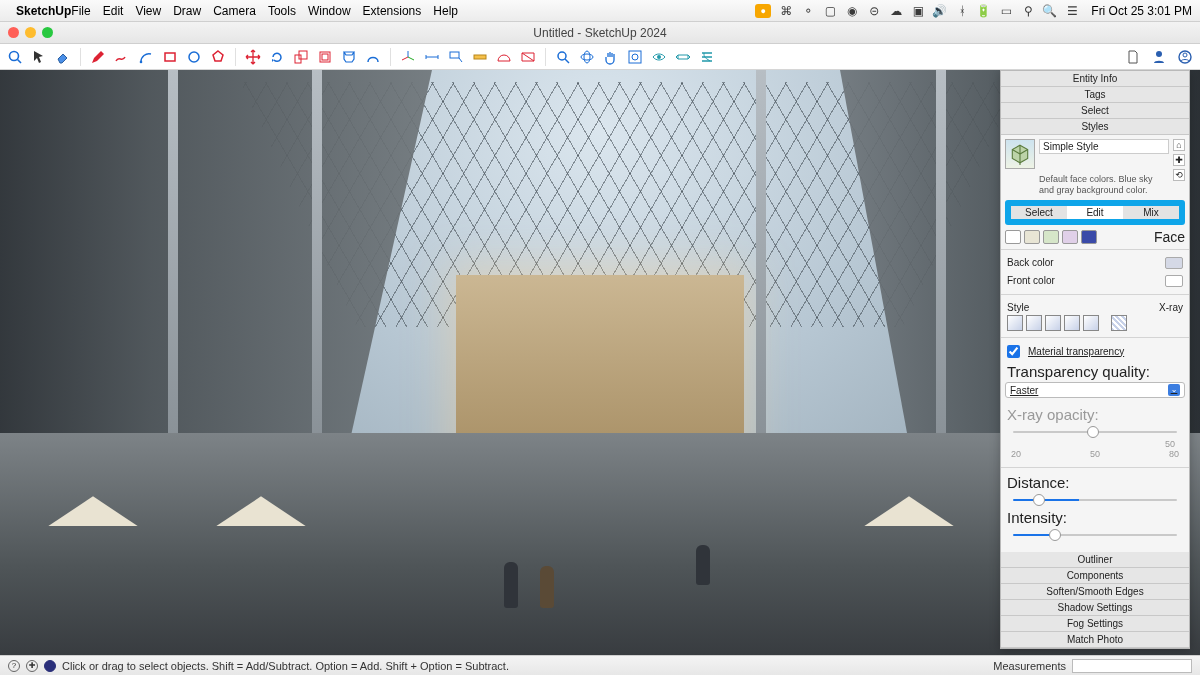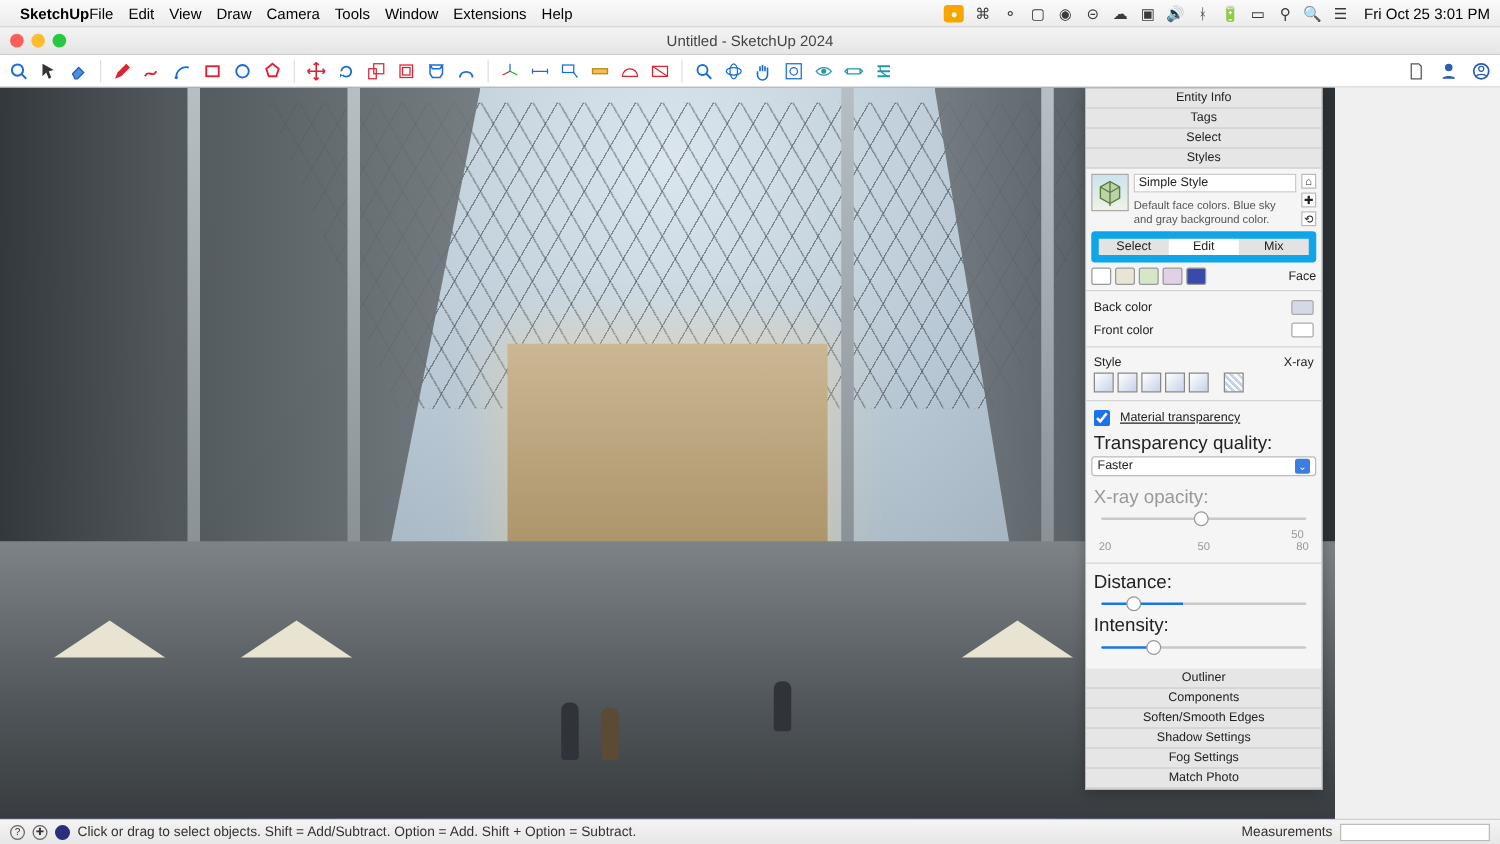--- a/index.html
+++ b/index.html
@@ -23,21 +23,21 @@
 .titlebar .title { position: absolute; left: 50%; transform: translateX(-50%); font-size: 12px; color: #444; }
 
 
 .toolbar { height: 26px; background: #fff; border-bottom: 1px solid #d6d6d6; display: flex; align-items: center; padding: 0 6px; gap: 6px; }
 .tool { width: 18px; height: 18px; display: flex; align-items: center; justify-content: center; cursor: pointer; }
 .tool svg { width: 16px; height: 16px; }
 .tool-sep { width: 1px; height: 18px; background: #e0e0e0; margin: 0 2px; }
 .toolbar .right { margin-left: auto; display: flex; gap: 8px; }
 
 
-.viewport { position: relative; width: 1068px; height: calc(675px - 22px - 22px - 26px - 20px); background: #8b5cf6; overflow: hidden; }
+.viewport { position: relative; width: 1200px; height: calc(675px - 22px - 22px - 26px - 20px); background: #be185d; overflow: hidden; }
 .viewport .render-placeholder { position: absolute; inset: 0; }
 
 
 .sky { position:absolute; inset:0; background: radial-gradient(ellipse at 50% 10%, #dbe6ee 0%, #b8c8d4 35%, #8294a0 90%); }
 .ground { position:absolute; left:0; right:0; bottom:0; height:38%; background: linear-gradient(#7d8387,#4f5558 60%,#383c40); }
 .bldg-left { position:absolute; left:0; top:0; width:36%; height:100%; background: linear-gradient(90deg,#2b2f33 0%,#4a5054 35%,#6f767a 100%); clip-path: polygon(0 0,100% 0,70% 100%,0 100%); opacity:.92;}
 .bldg-right { position:absolute; right:0; top:0; width:30%; height:100%; background: linear-gradient(270deg,#23272b 0%,#434a4e 40%,#6e757a 100%); clip-path: polygon(0 0,100% 0,100% 100%,30% 100%); opacity:.92;}
 .bldg-center { position:absolute; left:38%; top:35%; width:24%; height:35%; background: linear-gradient(#cbb793,#a48b60); box-shadow: 0 0 40px 8px rgba(255,210,140,.35); }
 .lattice { position:absolute; left:20%; right:15%; top:2%; height:42%; background:
   repeating-linear-gradient(60deg, rgba(60,70,78,.55) 0 1px, transparent 1px 18px),
@@ -52,41 +52,41 @@
 .p1{left:42%} .p2{left:45%; height:42px; background:#5a4a36}
 .p3{left:58%; height:40px; bottom:12%}
 
 
 .panel { position: absolute; top: 0; right: 10px; width: 190px; background: #efefef; border: 1px solid #b9b9b9; box-shadow: 0 2px 10px rgba(0,0,0,.25); font-size: 10px; color: #222; }
 .panel .accordion { border-bottom: 1px solid #c8c8c8; background: #e6e6e6; text-align: center; padding: 2px 0; cursor: pointer; font-size: 10px; }
 .panel .styles-body { padding: 4px; background: #f5f5f5; }
 .styles-head { display: flex; gap: 4px; margin-bottom: 4px; }
 .style-thumb { width: 30px; height: 30px; border: 1px solid #aaa; background: linear-gradient(#cde3ef,#eef3e5); display: flex; align-items: center; justify-content: center; }
 .style-info { flex: 1; }
-.style-name { border: 1px solid #ccc; background: #fff; padding: 1px 3px; font-size: 10px; margin-bottom: 5px; }
+.style-name { border: 1px solid #ccc; background: #fff; padding: 1px 3px; font-size: 10px; margin-bottom: 20px; }
 .style-desc { font-size: 9px; color: #555; line-height: 1.2; }
 .style-mini-icons { display: flex; flex-direction: column; gap: 3px; }
 .style-mini-icons span { width: 12px; height: 12px; display: flex; align-items: center; justify-content: center; border: 1px solid #bbb; background: #fff; font-size: 9px; cursor:pointer;}
 .tabs3 { display: flex; background: #e3e3e3; border: 6px solid #0ea5e9; border-radius: 3px; overflow: hidden; margin: 3px 0; }
 .tabs3 div { flex: 1; text-align: center; padding: 1px 0; font-size: 10px; cursor: pointer; }
 .tabs3 .active { background: #fff; }
 .face-picker { display: flex; align-items: center; gap: 3px; margin: 4px 0; }
 .face-picker .pill { width: 16px; height: 14px; border: 1px solid #999; background: #fff; border-radius: 2px; cursor:pointer; }
 .face-picker .pill.sel { background: #3a4aa8; }
-.face-label { margin-left: auto; font-size: 10px; }
+.face-label { margin-left: auto; font-size: 14px; }
 .row { display: flex; align-items: center; justify-content: space-between; padding: 3px 2px; font-size: 10px; }
 .swatch { width: 18px; height: 12px; border: 1px solid #aaa; background: #fff; border-radius: 2px; cursor:pointer;}
 .swatch.back { background: #d5d9e6; }
 .style-row { display: flex; align-items: center; gap: 3px; padding: 2px; }
 .style-row .cube { width: 16px; height: 16px; border: 1px solid #888; background: linear-gradient(135deg,#fff,#c7d1e8); cursor:pointer;}
 .style-row .sep { width: 6px; }
 .style-row .xray { width: 16px; height: 16px; border: 1px solid #888; background: repeating-linear-gradient(45deg,#c7d1e8 0 2px,#fff 2px 4px); cursor:pointer;}
 .chk-row { display: flex; align-items: center; gap: 8px; padding: 3px 2px; font-size: 10px; text-decoration: underline; }
 .chk-row input { accent-color: #1a73e8; }
-.select { border: 1px solid #bbb; background: #fff; border-radius: 3px; padding: 1px 4px; display: flex; align-items: flex-start; justify-content: space-between; font-size: 10px; margin: 2px 0 6px; cursor:pointer;}
+.select { border: 1px solid #bbb; background: #fff; border-radius: 3px; padding: 1px 4px; display: flex; align-items: flex-end; justify-content: space-between; font-size: 10px; margin: 2px 0 6px; cursor:pointer;text-decoration:underline;}
 .select .chev { background:#3b7de0; color:#fff; width:12px; height:12px; border-radius:2px; display:flex;align-items:center;justify-content:center;font-size:8px;}
 .disabled-block { color: #999; }
 .slider { position: relative; height: 14px; margin: 2px 8px 0; }
 .slider .track { position:absolute; left:0; right:0; top:6px; height:2px; background:#c9c9c9; border-radius:2px; }
 .slider .thumb { position:absolute; top:1px; width:12px; height:12px; background:#fff; border:1px solid #999; border-radius:50%; cursor:pointer;}
 .slider.blue .track { background: linear-gradient(90deg,#1a73e8 0 40%,#c9c9c9 40% 100%); }
 .slider-nums { display:flex; justify-content:space-between; font-size:9px; color:#999; padding:0 6px 4px;}
 .section-title { font-size: 15px; padding: 2px 2px 0; }
 .panel hr { border:none; border-top:1px solid #d4d4d4; margin:4px -4px; }
 

